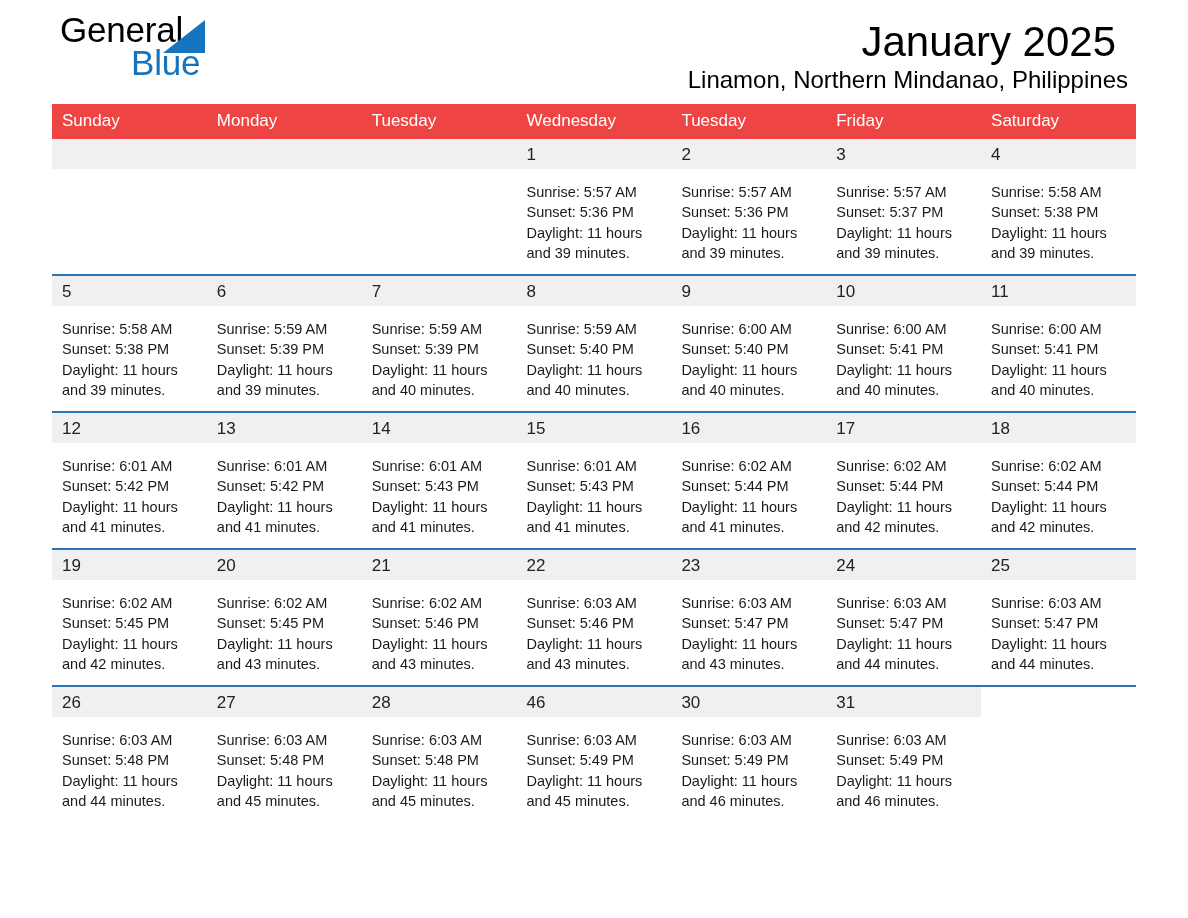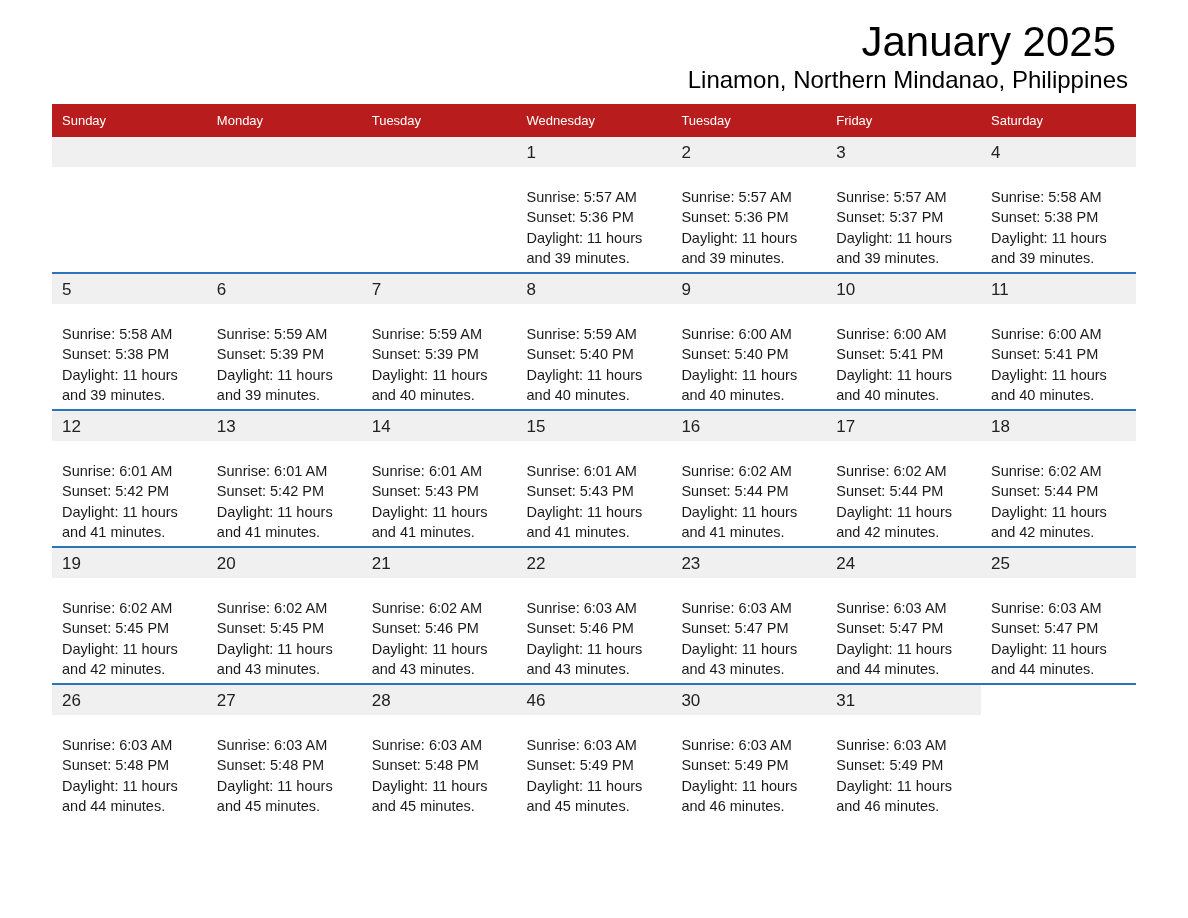--- a/index.html
+++ b/index.html
@@ -86,24 +86,24 @@
     text-align: center;
   }
 
   
   .calendar {
     width: 1084px;
     border-collapse: collapse;
     table-layout: fixed;
   }
   .calendar th {
-    background: #b91c1c;
+    background: #ef4444;
     color: #ffffff;
     font-weight: normal;
-    font-size: 13px;
+    font-size: 17px;
     text-align: left;
     padding: 7px 0 8px 10px;
     height: 18px;
     vertical-align: middle;
   }
   .calendar col { width: 154.85px; }
 
   .week-row > td {
     vertical-align: top;
     padding: 0;
@@ -124,36 +124,41 @@
     box-sizing: border-box;
     padding: 4px 0 0 10px;
     font-size: 17px;
     line-height: 24px;
     color: #222222;
   }
   .daynum-band.empty {
     color: transparent;
   }
   .details {
-    padding: 20px 10px 0 10px;
+    padding: 13px 10px 0 10px;
     font-size: 14.5px;
     line-height: 20.3px;
     color: #1a1a1a;
   }
   .details div { white-space: nowrap; }
   .blank-cell .daynum-band { background: #f0f0f0; }
   .no-band .daynum-band { background: transparent; }
 </style>
 </head>
 <body>
 
 <div class="page">
 
   <div class="masthead">
 
+    <div class="logo">
+      <span class="logo-general">General</span>
+      <span class="logo-triangle"></span>
+      <span class="logo-blue">Blue</span>
+    </div>
 
     <h1 class="title">January 2025</h1>
     <h2 class="subtitle">Linamon, Northern Mindanao, Philippines</h2>
   </div>
 
   <table class="calendar">
     <colgroup>
       <col>
         <col>
         <col>

